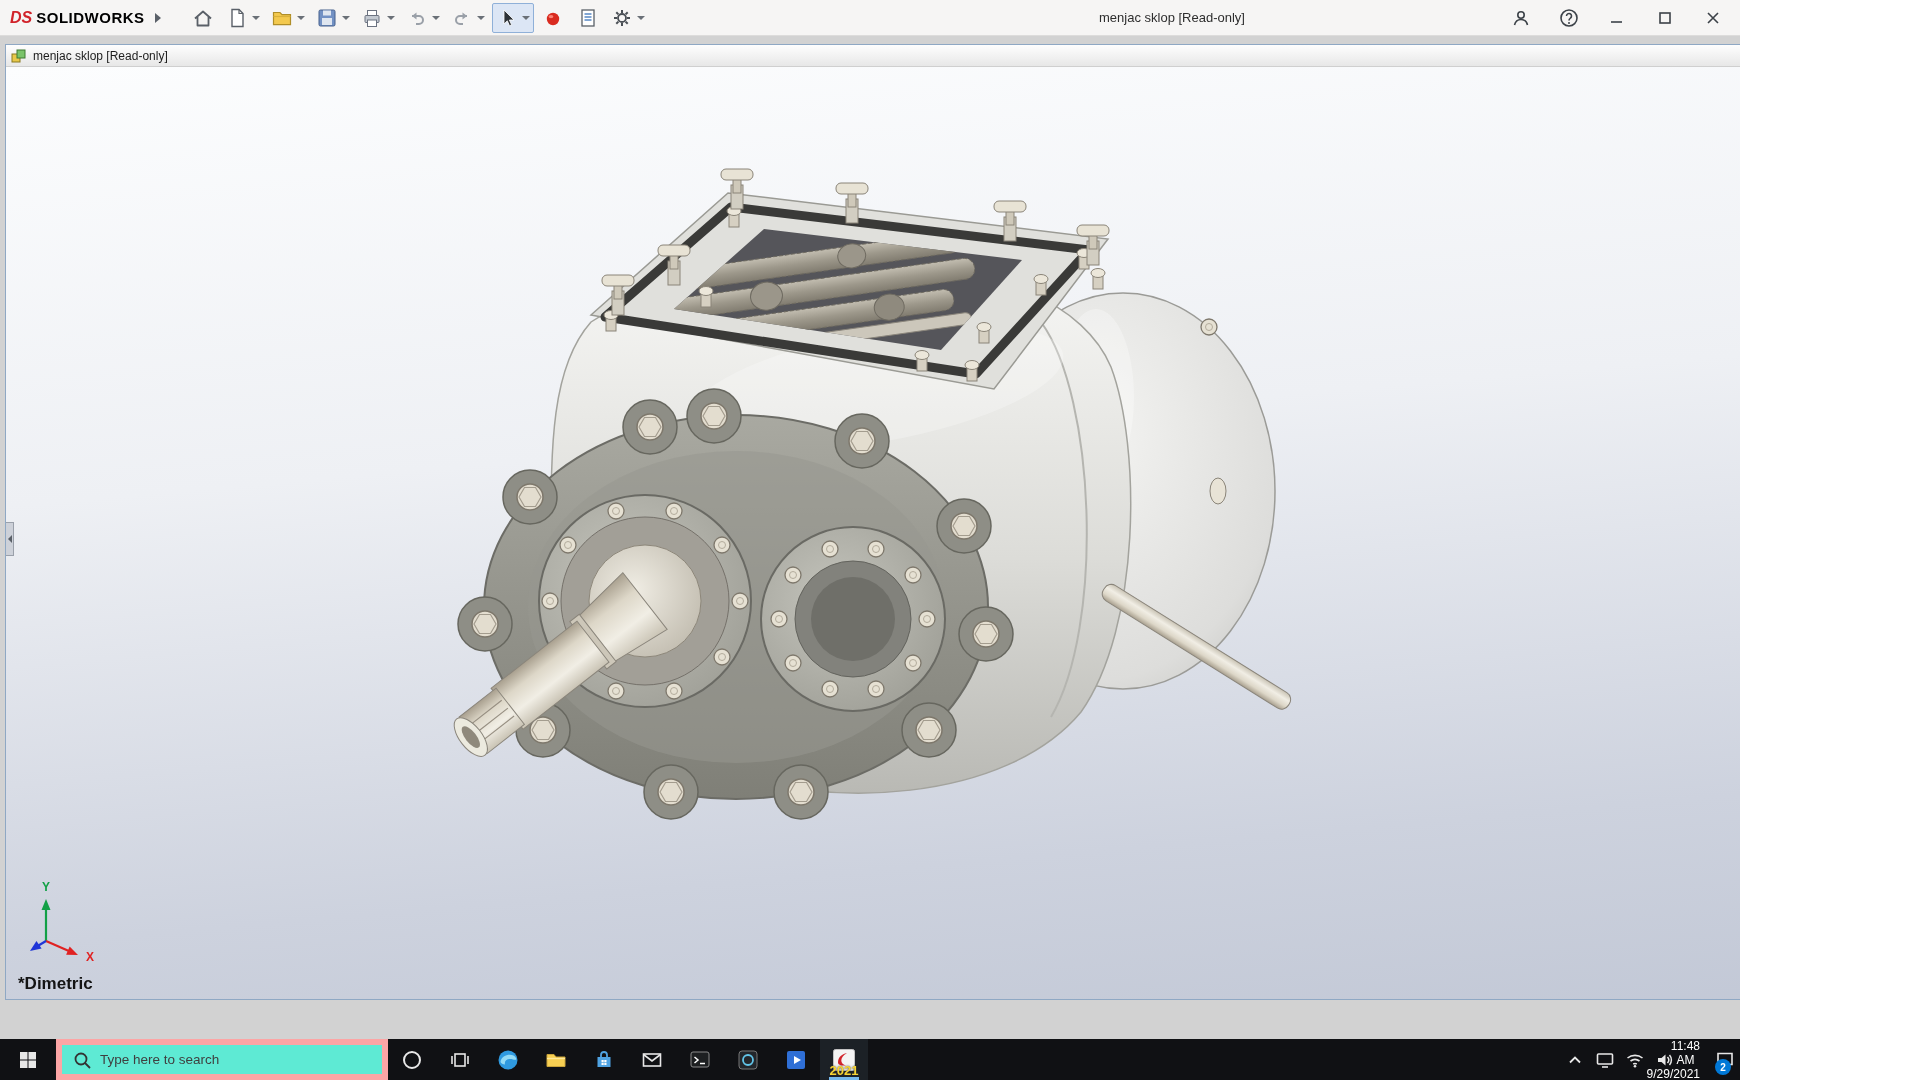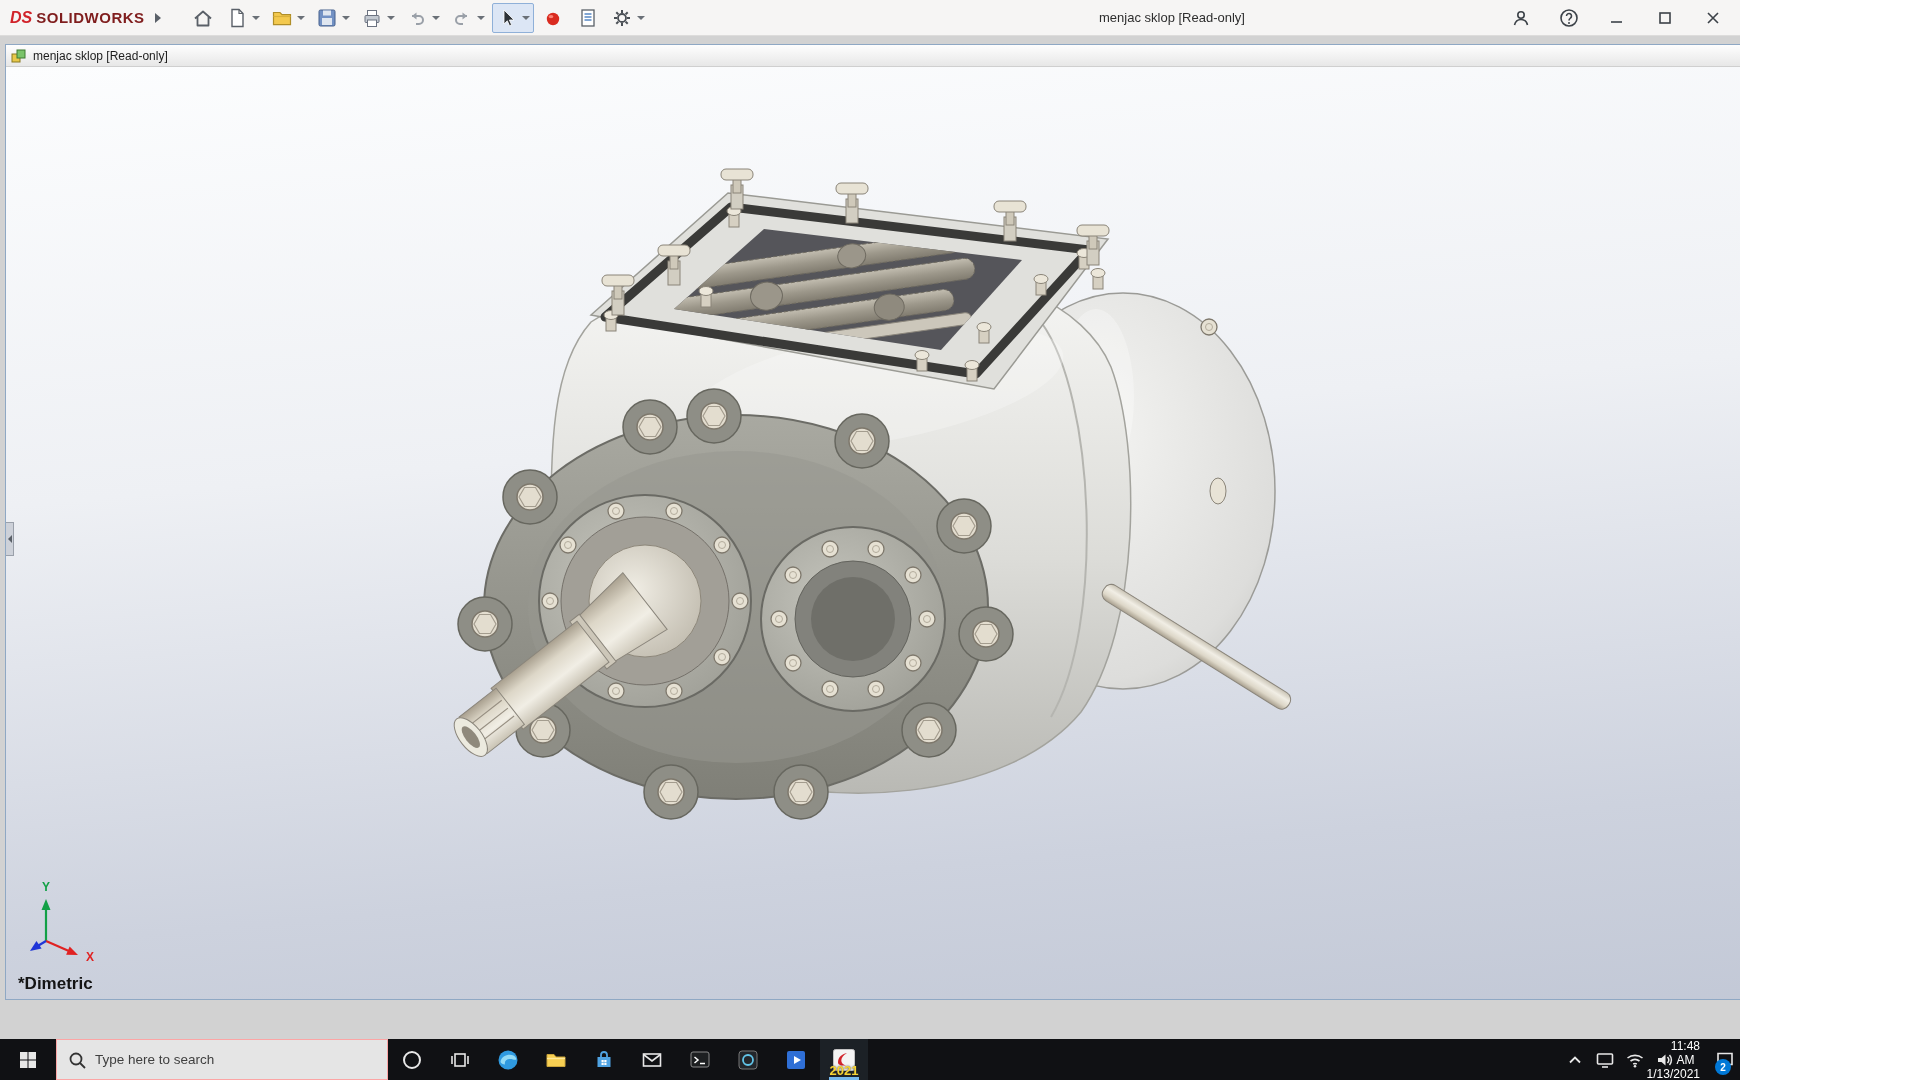--- a/index.html
+++ b/index.html
@@ -6,21 +6,21 @@
   html,body { width:1920px; height:1080px; }
   .app { position:relative; width:1740px; height:1080px; overflow:hidden;
          font-family:"Liberation Sans", sans-serif; background:#d2d2d2; }
 
   
   .titlebar { position:absolute; top:0; left:0; right:0; height:36px;
               background:#f6f5f4; border-bottom:1px solid #dddcdb;
               display:flex; align-items:center; padding:0 10px; }
   .brand { display:flex; align-items:baseline; gap:4px; }
   .brand-ds { color:#d1232a; font-weight:bold; font-style:italic; font-size:16px; }
-  .brand-name { color:#7f1d1d; font-weight:bold; font-size:15px; letter-spacing:.5px; }
+  .brand-name { color:#000000; font-weight:bold; font-size:15px; letter-spacing:.5px; }
   .expander { margin-left:10px; border:none; background:none; cursor:default; }
   .expander .tri { display:block; width:0; height:0; border-left:6px solid #5a6068;
                    border-top:5px solid transparent; border-bottom:5px solid transparent; }
   .tools { display:flex; align-items:center; margin-left:26px; gap:3px; }
   .tool { height:30px; min-width:32px; display:flex; align-items:center; justify-content:center;
           background:none; border:1px solid transparent; border-radius:2px; padding:0 3px; }
   .tool.dd::after { content:""; margin-left:4px; width:0; height:0;
                     border-left:4px solid transparent; border-right:4px solid transparent;
                     border-top:4px solid #6a7077; }
   .tool.active { background:#dce6f5; border:1px solid #8fb0d8; }
@@ -52,21 +52,21 @@
               background:#cdd1d9; border:1px solid #9aa0aa; border-left:none;
               display:flex; align-items:center; justify-content:center; padding:0; }
   .splitter .tri { width:0; height:0; border-right:4px solid #5a6068;
                    border-top:4px solid transparent; border-bottom:4px solid transparent; }
 
   
   .taskbar { position:absolute; left:0; right:0; bottom:0; height:41px;
              background:#101114; display:flex; align-items:stretch; color:#fff; }
   .tb-btn { background:none; border:none; display:flex; align-items:center; justify-content:center; }
   .tb-start { width:56px; }
-  .tb-search { width:332px; background:#e5e5e5; border:1px solid #fca5a5;
+  .tb-search { width:332px; background:#5eead4; border:6px solid #fca5a5;
                display:flex; align-items:center; gap:8px; padding:0 10px; }
   .tb-search input { flex:1; border:none; outline:none; font-size:13.5px; color:#222;
                      font-family:"Liberation Sans", sans-serif; background:transparent; }
   .tb-search input::placeholder { color:#3f3f3f; opacity:1; }
   .tb-app { width:48px; position:relative; }
   .tb-app.active { background:#1c2126; }
   .tb-app.active::after { content:""; position:absolute; left:9px; right:9px; bottom:0;
                           height:3px; background:#76b9ed; }
   .sw-year { position:absolute; left:50%; transform:translateX(-50%); bottom:2px;
              font-size:13px; font-weight:bold; color:#f7d433; text-shadow:0 0 2px #333; }
@@ -566,21 +566,21 @@
       </button>
       <button class="tb-btn">
         <svg width="20" height="20">
             <polygon points="3,8 6.5,8 10.5,4.5 10.5,15.5 6.5,12 3,12" fill="#e8e8e8"></polygon>
             <path d="M12.5,7 a4.5,4.5 0 0 1 0,6" fill="none" stroke="#e8e8e8" stroke-width="1.5"></path>
             <path d="M14.5,5 a7.5,7.5 0 0 1 0,10" fill="none" stroke="#e8e8e8" stroke-width="1.5"></path>
           </svg>
       </button>
       <button class="tb-btn clock">
         <span>11:48 AM</span>
-        <span>1/13/2021</span>
+        <span>9/29/2021</span>
       </button>
       <button class="tb-btn tb-notif">
         <svg width="22" height="22">
             <path d="M4,4.5 h14 v11 h-8 l-4,3.5 v-3.5 h-2 z" fill="none" stroke="#e8e8e8" stroke-width="1.6"></path>
           </svg>
         <span class="badge">2</span>
       </button>
     </div>
   </footer>
 

